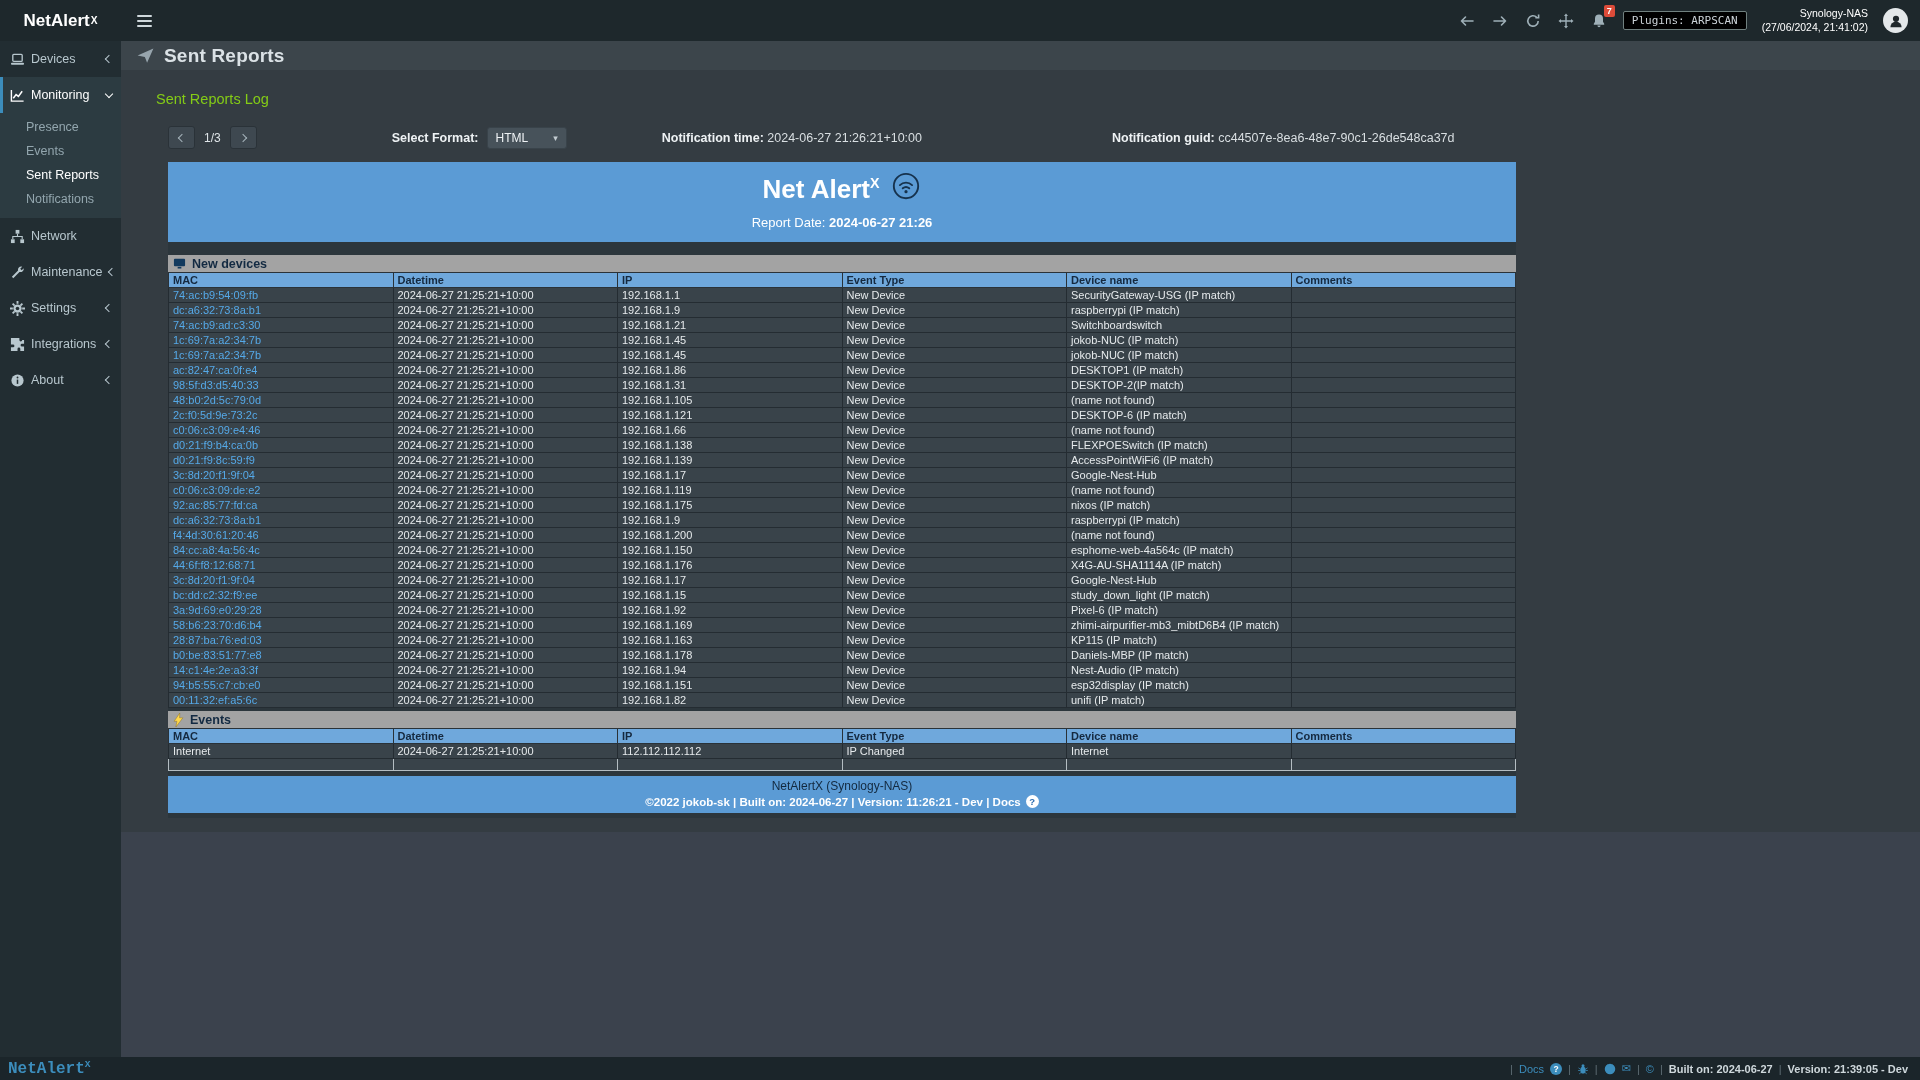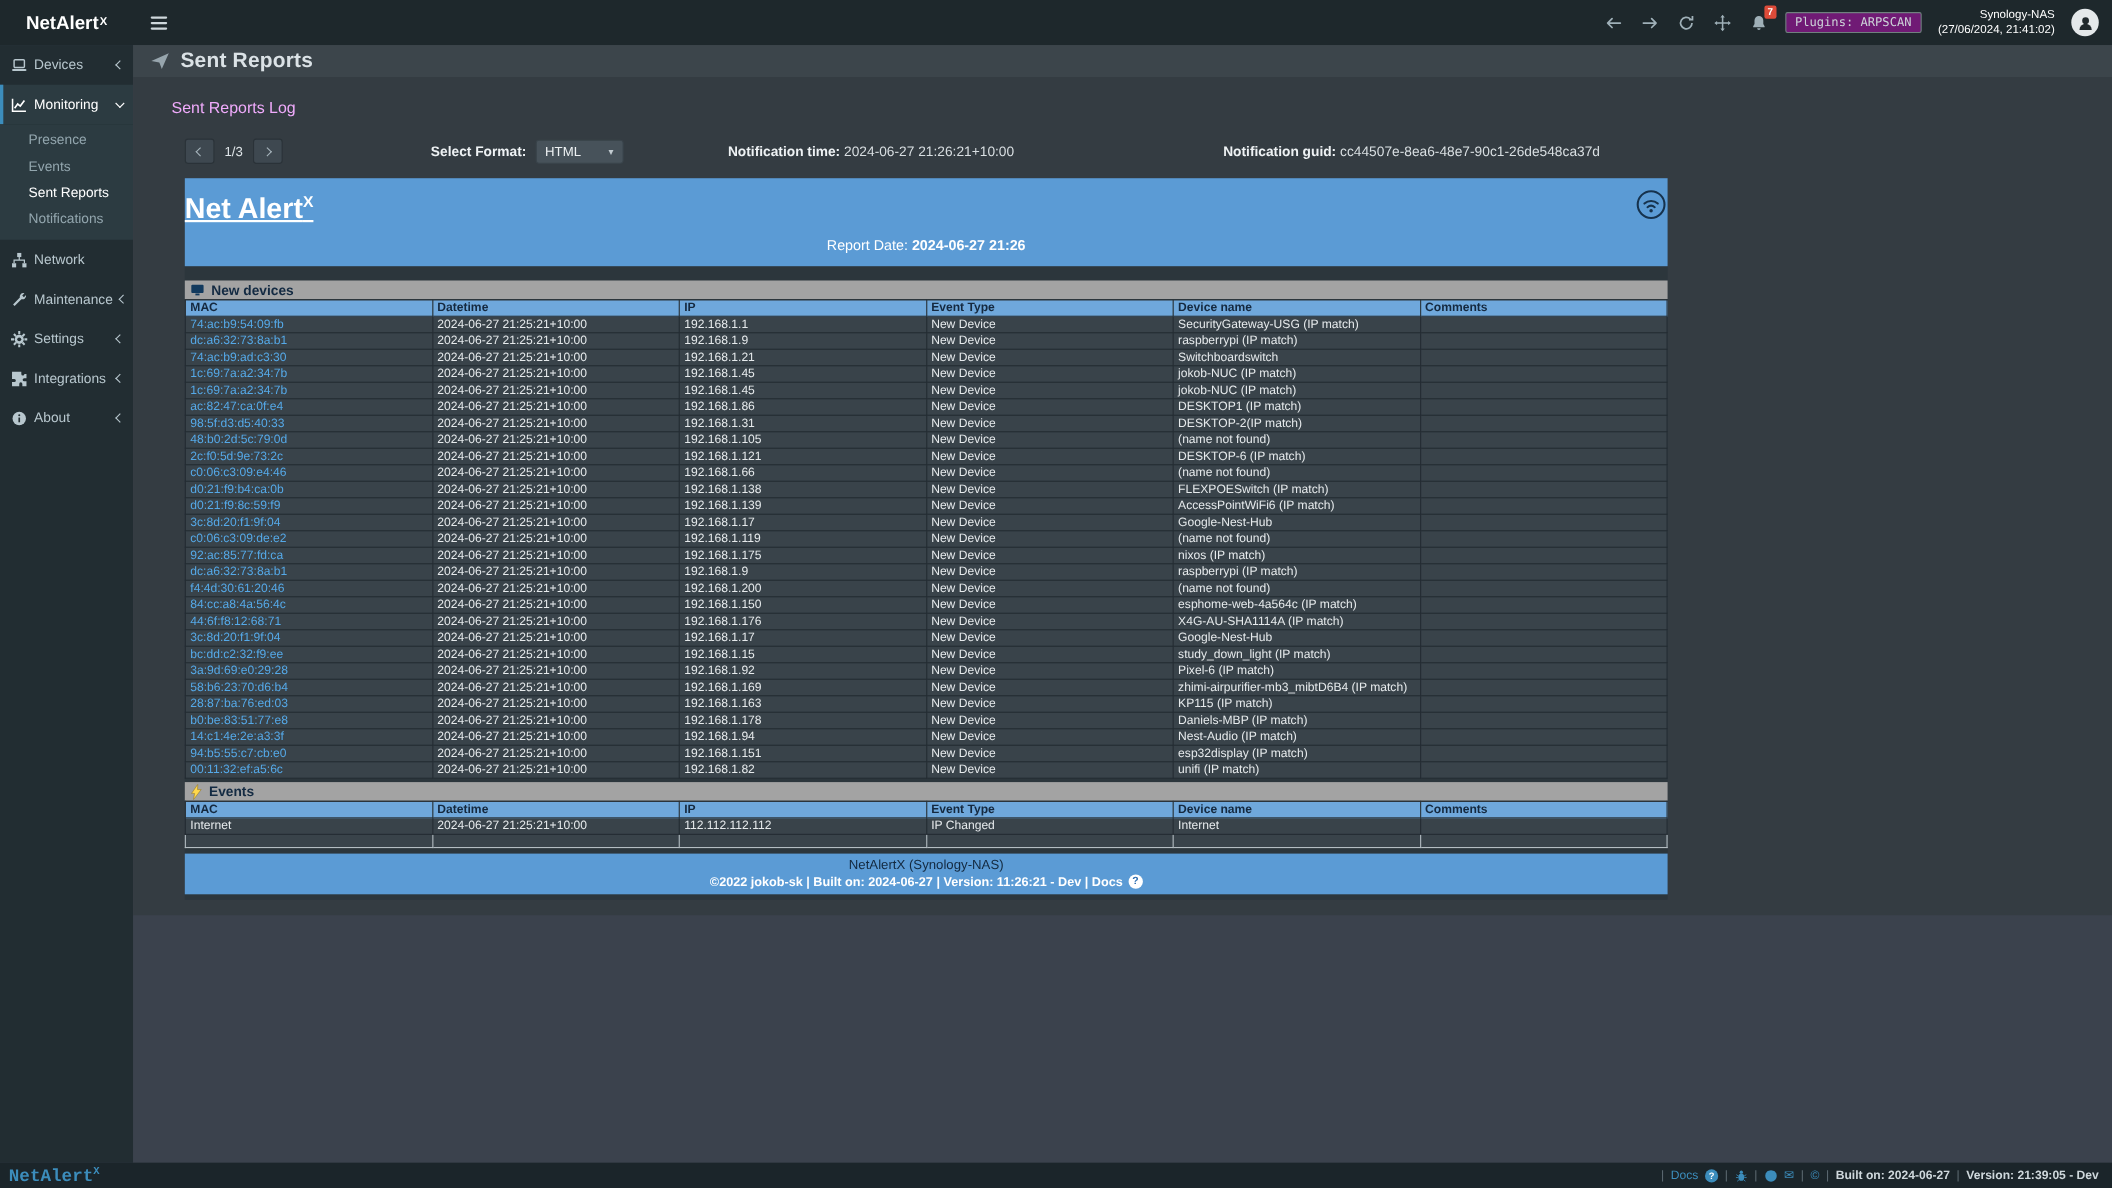--- a/index.html
+++ b/index.html
@@ -17,21 +17,21 @@
   .brand { width:121px; flex:0 0 121px; display:flex; align-items:center; justify-content:center;
            font-size:17px; font-weight:bold; color:#fff; cursor:pointer; }
   .brand sup { font-size:60%; margin-left:1px; }
   .hamburger { width:46px; display:flex; flex-direction:column; justify-content:center; align-items:center; gap:3px; cursor:pointer; }
   .hamburger .bar { width:15px; height:2px; background:#cfd8dc; border-radius:1px; }
   .nav-right { margin-left:auto; display:flex; align-items:center; gap:15px; padding-right:12px; }
   .nav-icon { color:#9fb0b8; width:18px; height:18px; display:flex; align-items:center; justify-content:center; position:relative; cursor:pointer; }
   .nav-icon svg { display:block; }
   .bell-badge { position:absolute; top:-7px; right:-7px; background:#dd4b39; color:#fff; font-size:9px;
                 line-height:12px; padding:0 3px; border-radius:2px; font-weight:bold; }
-  .plugins-badge { font-family:"DejaVu Sans Mono", monospace; font-size:11px; background:#701a75;
+  .plugins-badge { font-family:"DejaVu Sans Mono", monospace; font-size:11px; background:#000000;
                    border:1px solid #70807f; color:#ccd3d8; padding:2px 8px; border-radius:2px; cursor:pointer; }
   .host { text-align:right; font-size:10.5px; line-height:1.3; color:#fff; }
   .avatar { width:25px; height:25px; border-radius:50%; background:#e4e8ea; display:flex; align-items:center; justify-content:center; cursor:pointer; }
   .avatar svg { display:block; }
 
   
   .main { flex:1; display:flex; min-height:0; }
 
   
   .sidebar { width:121px; flex:0 0 121px; background:#222d32; color:#b8c7ce; font-size:12.5px; }
@@ -50,40 +50,40 @@
   .sub-item.active { color:#fff; }
 
   
   .content-col { flex:1; display:flex; flex-direction:column; background:#3b424d; overflow:hidden; }
   .content-header { height:29px; flex:0 0 29px; background:#3c454b; display:flex; align-items:center; gap:9px;
                     padding-left:15px; color:#dbe2e6; }
   .content-header .ph-icon { color:#97a5ad; display:flex; }
   .content-header h1 { margin:0; font-size:19px; font-weight:bold; letter-spacing:.2px; }
 
   .content-body { background:#343c42; padding:12px 0 14px 35px; }
-  .log-link { color:#f0abfc; font-size:14.5px; display:inline-block; margin:9px 0 2px; cursor:pointer; text-decoration:none; }
+  .log-link { color:#84cc16; font-size:14.5px; display:inline-block; margin:9px 0 2px; cursor:pointer; text-decoration:none; }
 
   .controls { display:flex; align-items:center; margin:17px 0 13px 12px; width:1348px; font-size:12.5px; color:#e6ebee; }
   .pg-btn { width:27px; height:23px; background:#3e4850; border:1px solid #2a3238; border-radius:3px;
             display:flex; align-items:center; justify-content:center; color:#a6b4bc; cursor:pointer; padding:0; }
   .pg-btn .chevron { margin:0; }
   .pg-btn .chevron.right { transform:rotate(-45deg); }
   .pg-label { margin:0 9px; font-size:12px; color:#dfe5e8; }
   .format-group { margin-left:135px; display:flex; align-items:center; gap:8px; }
   .lbl { font-weight:bold; color:#eef2f4; }
   .select { background:#47525a; border:1px solid #39434a; border-radius:3px; color:#eef2f4; font-size:12px;
             padding:3px 8px; display:flex; gap:25px; align-items:center; cursor:pointer; }
   .select .caret { font-size:9px; color:#c3ccd1; }
   .time-group { margin-left:95px; color:#d9dfe2; }
   .guid-group { margin-left:190px; color:#d9dfe2; }
 
   
   .report { width:1348px; margin-left:12px; background:#2c363c; padding-bottom:5px; }
   .report-header { background:#5b9bd5; text-align:center; color:#fff; padding:9px 0 12px; }
-  .rh-title { font-size:26px; font-weight:bold; display:flex; justify-content:space-between; align-items:center; gap:12px;text-decoration:underline; }
+  .rh-title { font-size:26px; font-weight:bold; display:flex; justify-content:center; align-items:center; gap:12px; }
   .rh-title sup { font-size:55%; }
   .rh-date { font-size:13px; margin-top:7px; }
   .rh-date b { font-weight:bold; }
 
   .section-bar { background:#a3a3a3; color:#132a42; font-weight:bold; font-size:12.5px; padding:1px 5px;
                  display:flex; align-items:center; gap:6px; height:17px; }
   .section-bar.first { margin-top:13px; }
   .section-bar.later { margin-top:3px; }
   .sec-icon { display:flex; align-items:center; }
 

